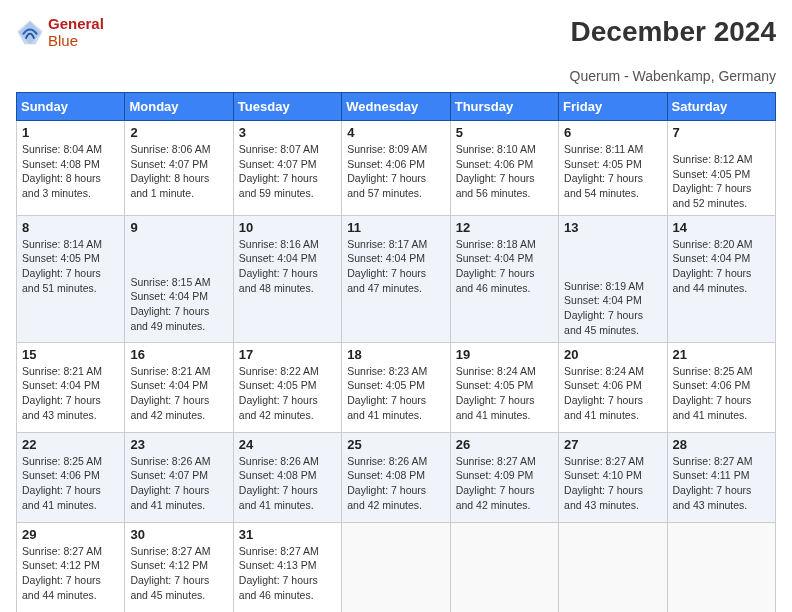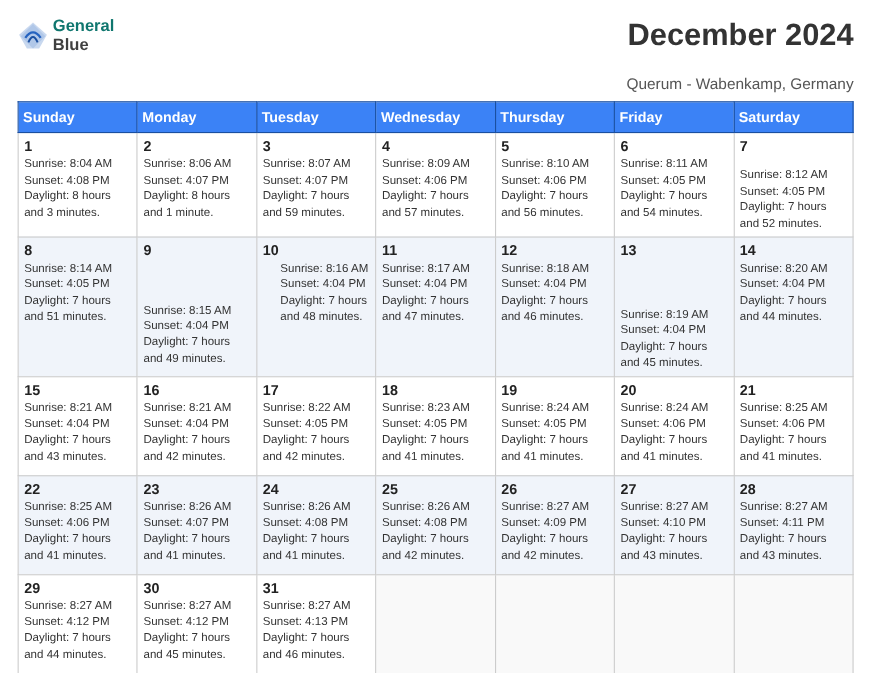--- a/index.html
+++ b/index.html
@@ -22,26 +22,26 @@
       gap: 4px;
     }
     .logo-text {
       display: flex;
       flex-direction: column;
       line-height: 1.1;
     }
     .logo-general {
       font-size: 15px;
       font-weight: bold;
-      color: #0f766e;
+      color: #b91c1c;
     }
     .logo-blue {
       font-size: 15px;
-      font-weight: bold;
-      color: #404040;
+      font-weight: normal;
+      color: #c2410c;
     }
     .logo-icon {
       width: 28px;
       height: 28px;
     }
     .title-block {
       text-align: right;
     }
     .month-title {
       font-size: 28px;
@@ -189,21 +189,21 @@
         </td>
         <td>
           <div class="day-num">9</div>
           <div class="day-info" style="white-space: pre-line; margin-top: 40px;">Sunrise: 8:15 AM
 Sunset: 4:04 PM
 Daylight: 7 hours
 and 49 minutes.</div>
         </td>
         <td>
           <div class="day-num">10</div>
-          <div class="day-info" style="white-space: pre-line; margin-left: 16px;">Sunrise: 8:16 AM
+          <div class="day-info" style="white-space: pre-line;">Sunrise: 8:16 AM
 Sunset: 4:04 PM
 Daylight: 7 hours
 and 48 minutes.</div>
         </td>
         <td>
           <div class="day-num">11</div>
           <div class="day-info" style="white-space: pre-line;">Sunrise: 8:17 AM
 Sunset: 4:04 PM
 Daylight: 7 hours
 and 47 minutes.</div>

